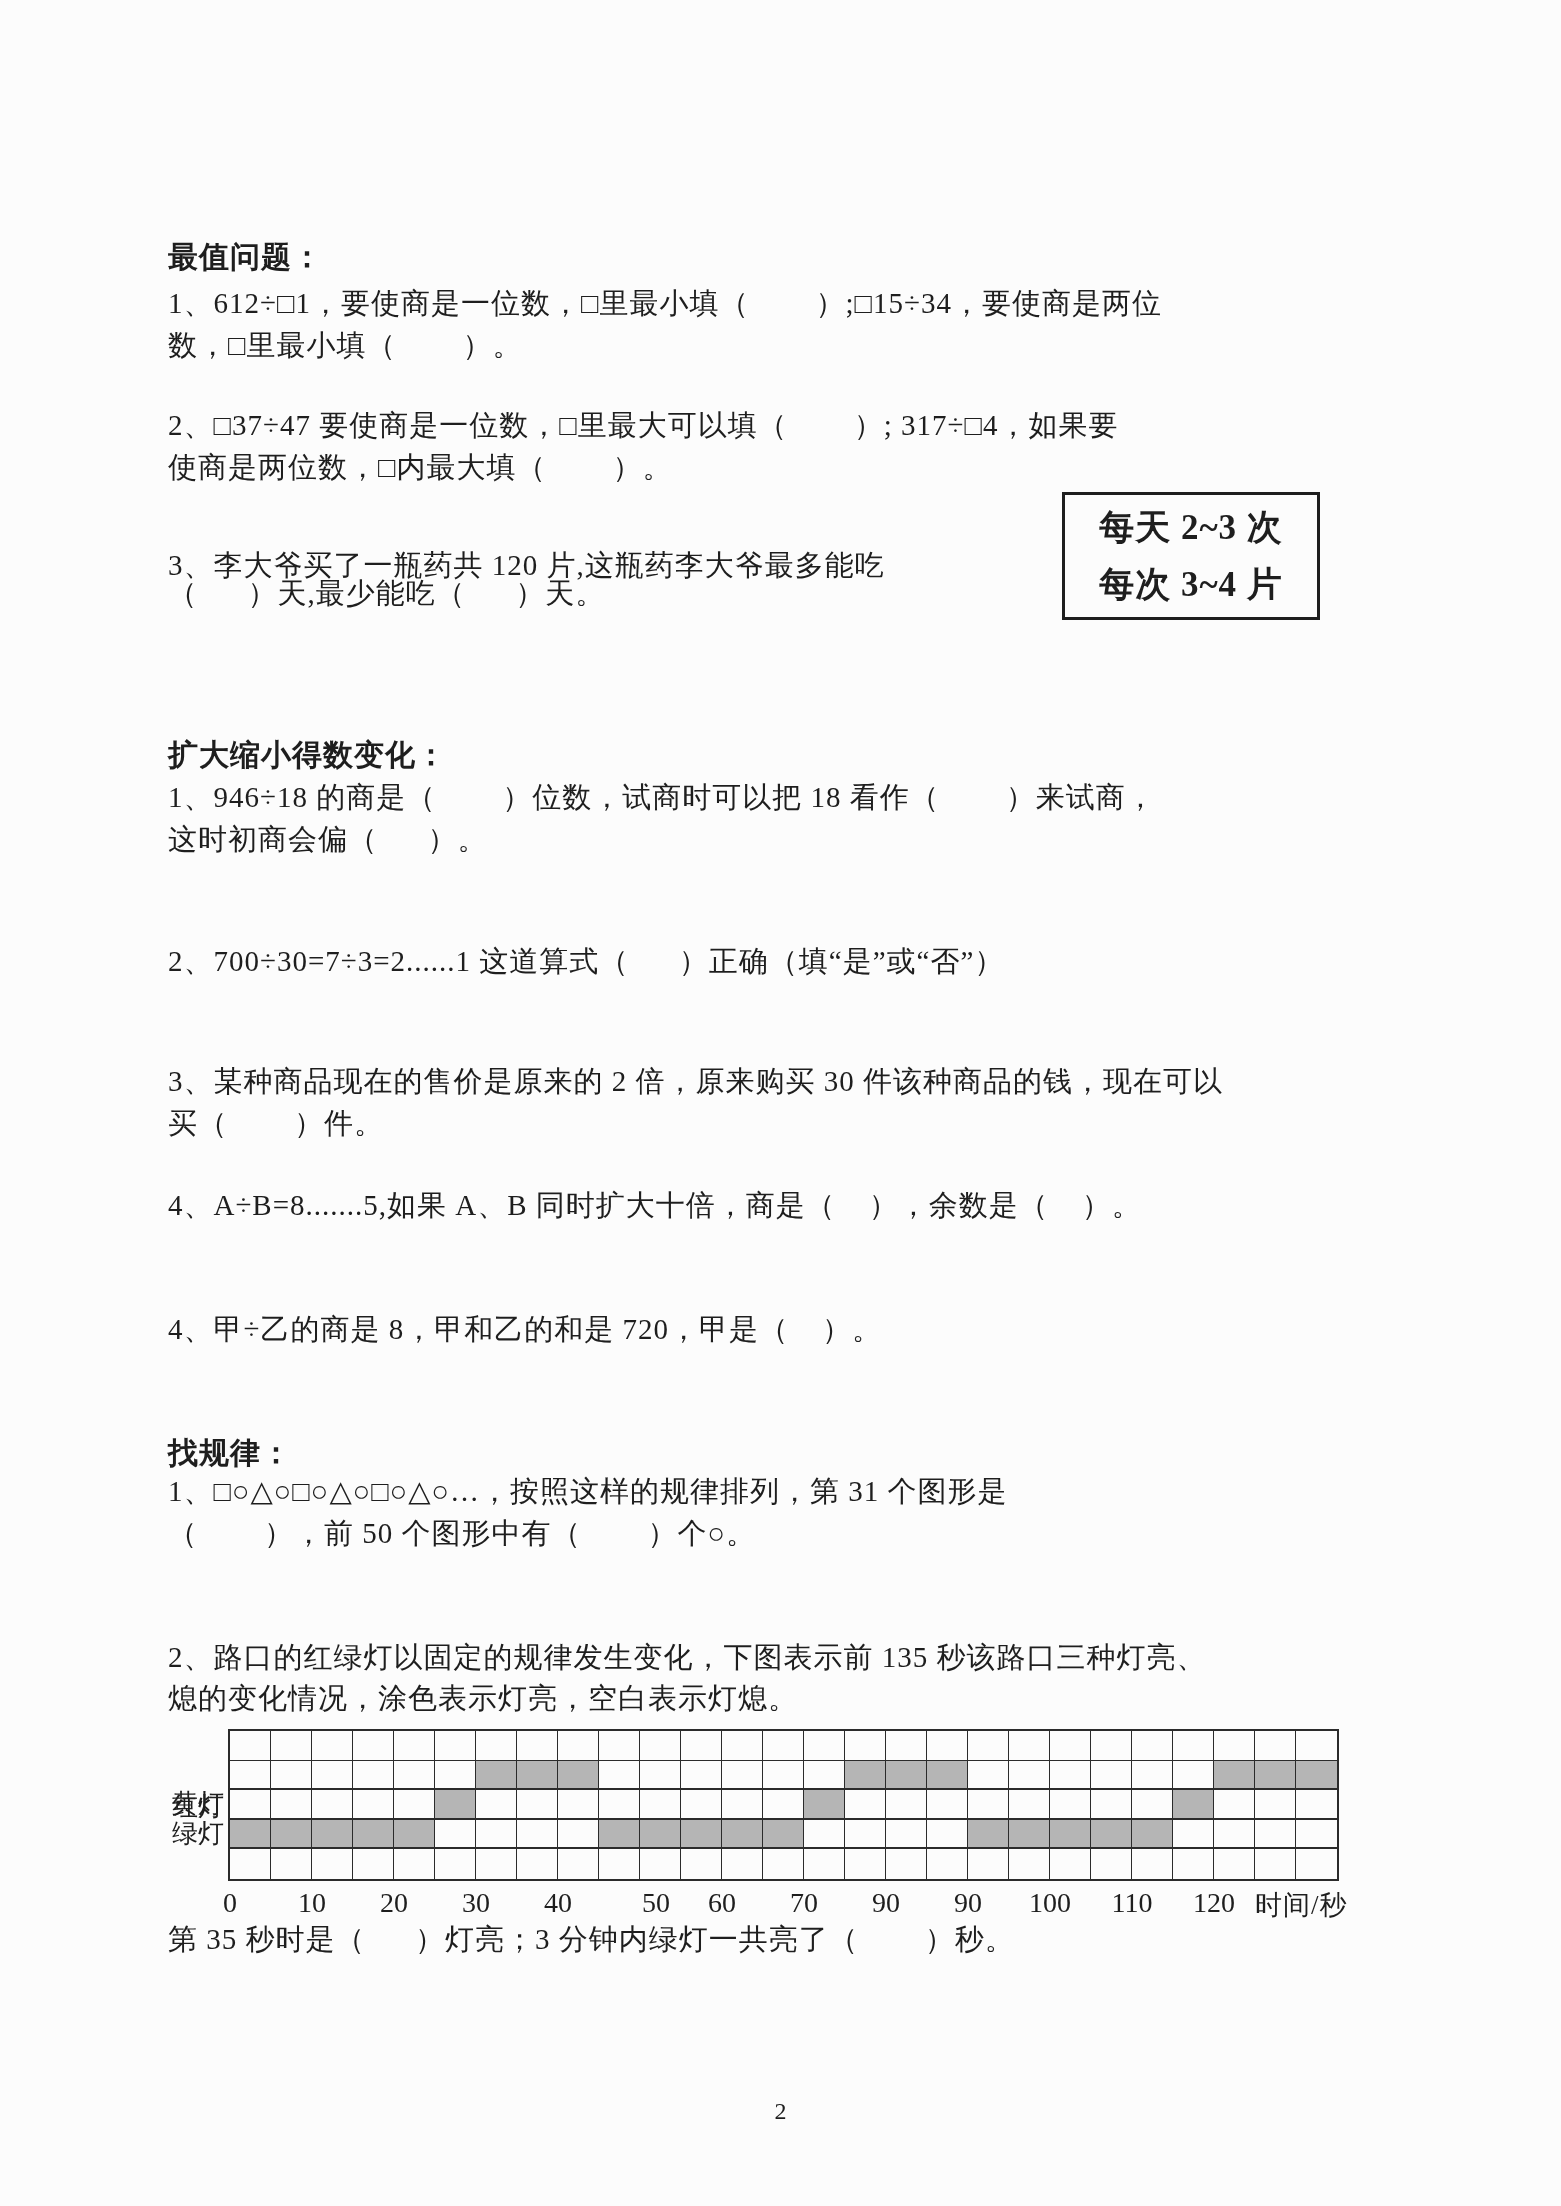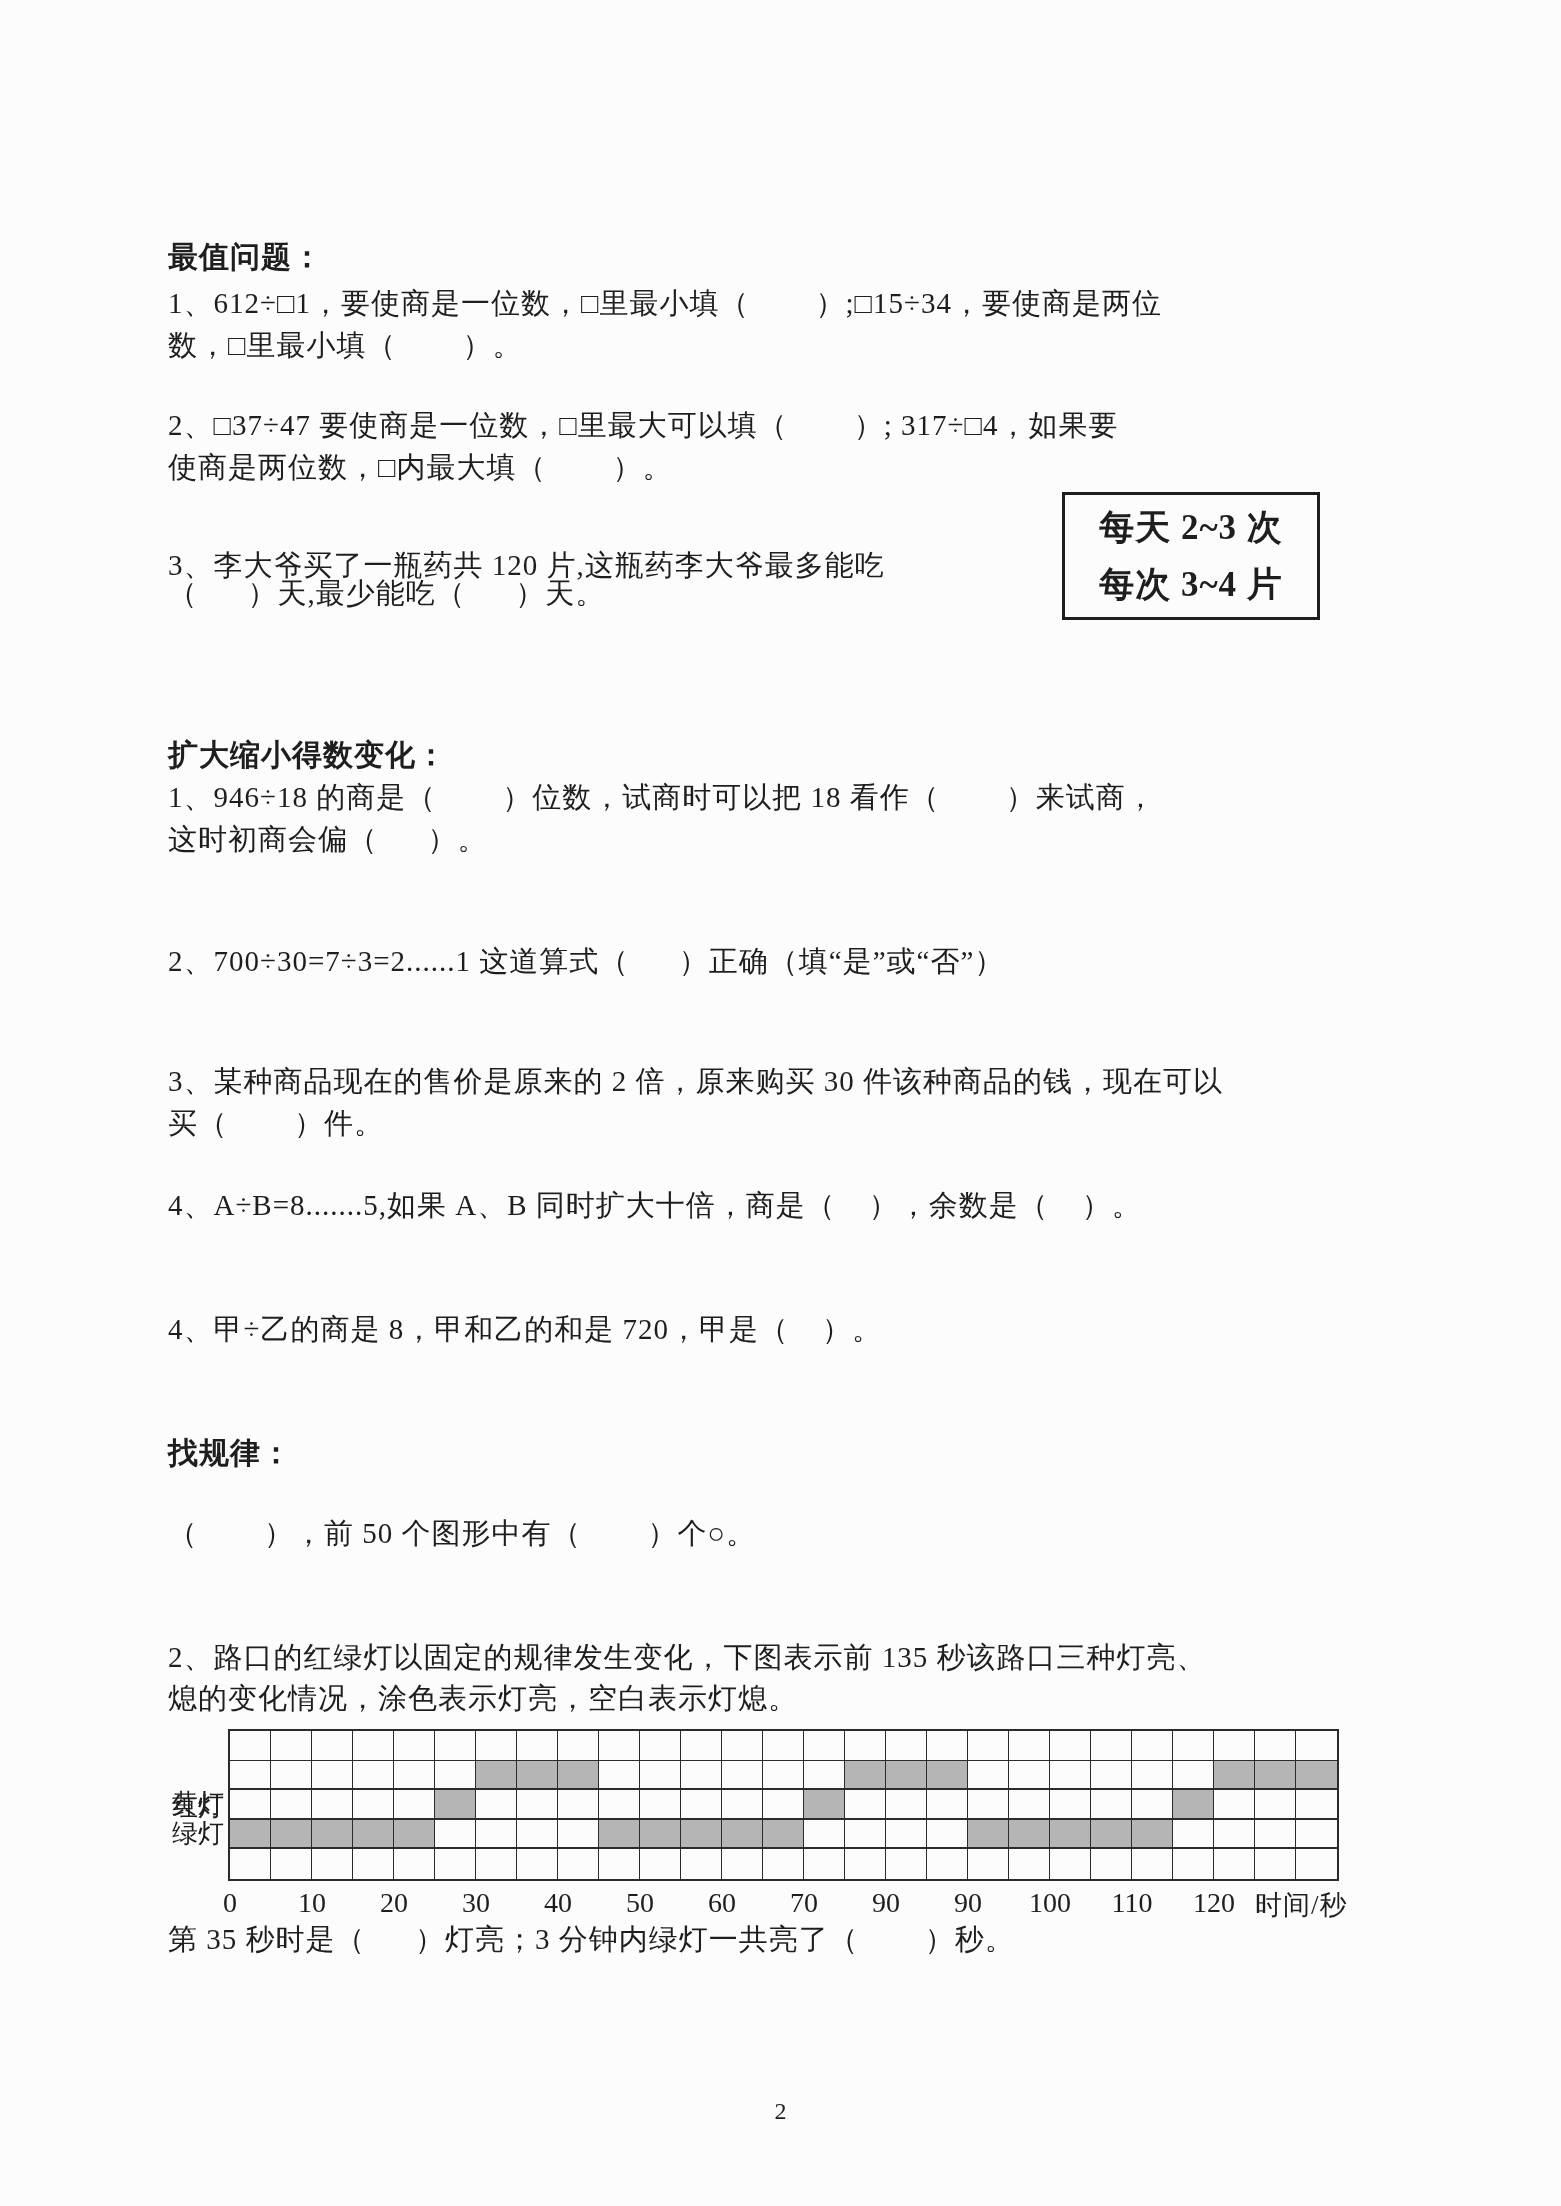--- a/index.html
+++ b/index.html
@@ -56,20 +56,21 @@
   <div class="line heading" style="top:738px">扩大缩小得数变化：</div>
   <div class="line" style="top:780px">1、946÷18 的商是（        ）位数，试商时可以把 18 看作（        ）来试商，</div>
   <div class="line" style="top:822px">这时初商会偏（      ）。</div>
   <div class="line" style="top:944px">2、700÷30=7÷3=2......1 这道算式（      ）正确（填“是”或“否”）</div>
   <div class="line" style="top:1064px">3、某种商品现在的售价是原来的 2 倍，原来购买 30 件该种商品的钱，现在可以</div>
   <div class="line" style="top:1106px">买（        ）件。</div>
   <div class="line" style="top:1188px">4、A÷B=8.......5,如果 A、B 同时扩大十倍，商是（    ），余数是（    ）。</div>
   <div class="line" style="top:1312px">4、甲÷乙的商是 8，甲和乙的和是 720，甲是（    ）。</div>
 
   <div class="line heading" style="top:1436px">找规律：</div>
+  <div class="line" style="top:1474px">1、□○△○□○△○□○△○…，按照这样的规律排列，第 31 个图形是</div>
   <div class="line" style="top:1516px">（        ），前 50 个图形中有（        ）个○。</div>
   <div class="line" style="top:1640px">2、路口的红绿灯以固定的规律发生变化，下图表示前 135 秒该路口三种灯亮、</div>
   <div class="line" style="top:1681px">熄的变化情况，涂色表示灯亮，空白表示灯熄。</div>
 
   <div id="chart">
     <div id="tl-labels">
         <div class="tl-label" style="top: 38px; margin-top: 26px;">红灯</div>
         <div class="tl-label" style="top: 61.2px;">黄灯</div>
         <div class="tl-label" style="top: 90.8px;">绿灯</div>
       </div>
@@ -209,21 +210,21 @@
         <div class="cell r4 last-row"></div>
         <div class="cell r4 last-row"></div>
         <div class="cell r4 last-col last-row"></div>
       </div>
     <div id="tl-axis">
         <div class="tick" style="left: 70px;">0</div>
         <div class="tick" style="left: 152px;">10</div>
         <div class="tick" style="left: 234px;">20</div>
         <div class="tick" style="left: 316px;">30</div>
         <div class="tick" style="left: 398px;">40</div>
-        <div class="tick" style="left: 480px; text-align: right;">50</div>
+        <div class="tick" style="left: 496px; text-align: right;">50</div>
         <div class="tick" style="left: 562px;">60</div>
         <div class="tick" style="left: 644px;">70</div>
         <div class="tick" style="left: 726px;">90</div>
         <div class="tick" style="left: 808px;">90</div>
         <div class="tick" style="left: 890px;">100</div>
         <div class="tick" style="left: 972px;">110</div>
         <div class="tick" style="left: 1054px;">120</div>
       </div>
     <div class="axis-unit">时间/秒</div>
   </div>

